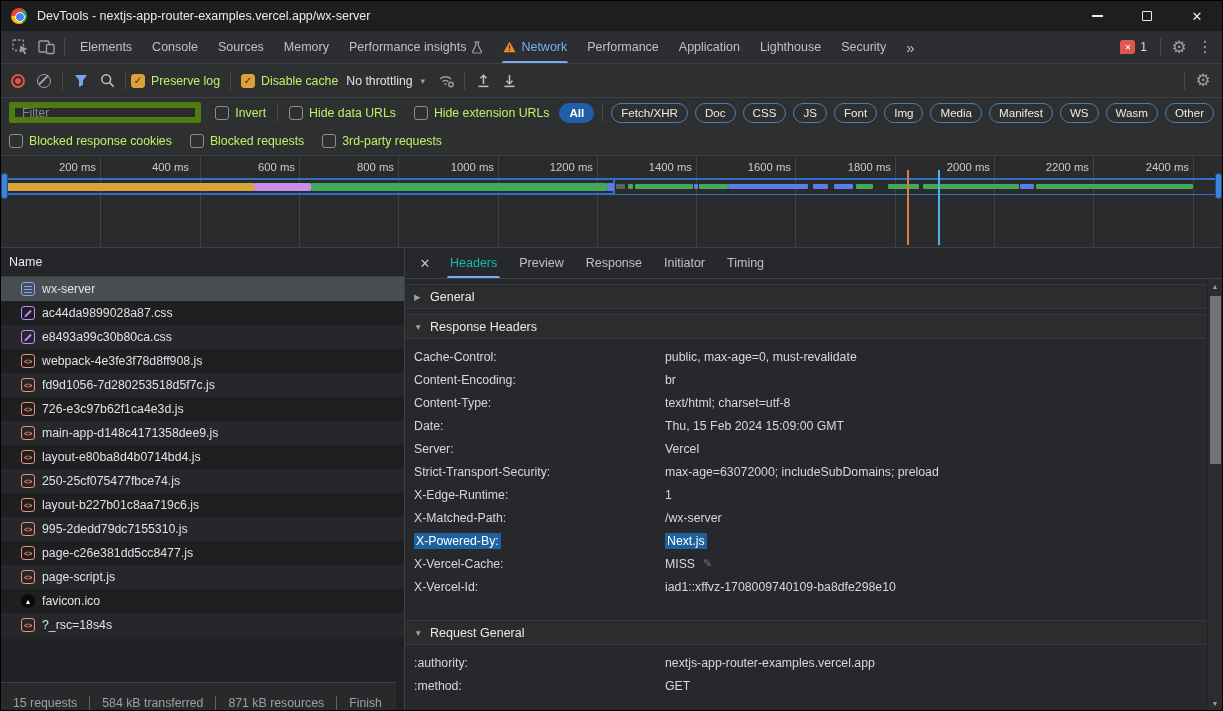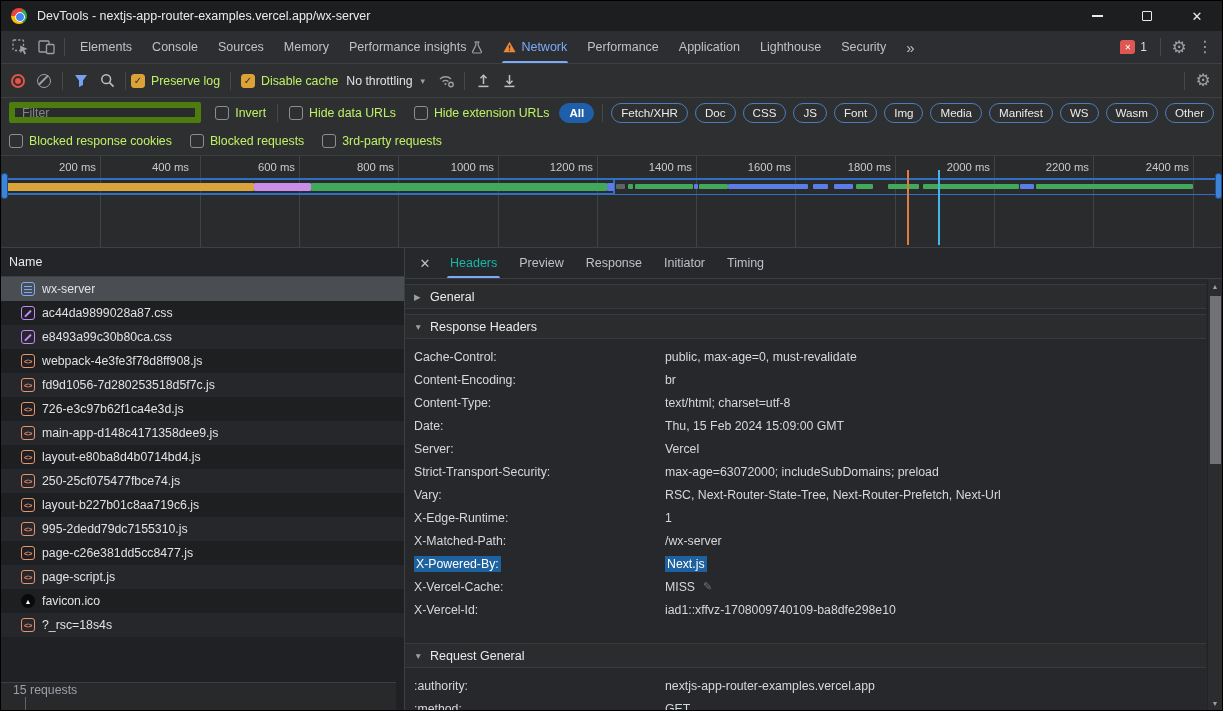--- a/index.html
+++ b/index.html
@@ -85,21 +85,21 @@
   .ficon.doc { border:1.4px solid #7babf7; }
   .ficon.doc::before { content:""; width:8px; height:7px;
      background:linear-gradient(#7babf7 0 1.4px,transparent 1.4px 2.8px,#7babf7 2.8px 4.2px,transparent 4.2px 5.6px,#7babf7 5.6px 7px); }
   .ficon.css { border:1.4px solid #c58af9; }
   .ficon.css::before { content:""; width:1.6px; height:9px; background:#c58af9; transform:rotate(45deg); border-radius:1px; }
   .ficon.js { border:1.4px solid #e8926e; color:#e8926e; font-size:7.5px; font-weight:bold; letter-spacing:-0.5px; }
   .ficon.ico { border-radius:50%; background:#0a0a0a; color:#fff; font-size:7px; }
   .req-name { font-size:12.3px; color:#dfe1e5; overflow:hidden; text-overflow:ellipsis; }
 
   
-  .statusbar { position:absolute; left:0; right:8px; bottom:0; height:28px; background:#28292b; border-top:1px solid #3c4043; display:flex; align-items:flex-start; padding-left:12px; color:#9aa0a6; font-size:12.3px; white-space:nowrap; overflow:hidden;flex-direction:column; }
+  .statusbar { position:absolute; left:0; right:8px; bottom:0; height:28px; background:#28292b; border-top:1px solid #3c4043; display:flex; align-items:flex-end; padding-left:12px; color:#9aa0a6; font-size:12.3px; white-space:nowrap; overflow:hidden; }
   .sb-div { width:1px; height:14px; background:#5f6368; margin:0 12px; flex:none; }
 
   
   .right-pane { flex:1; background:#27282b; display:flex; flex-direction:column; position:relative; min-width:0; }
   .detail-tabs { height:31px; display:flex; align-items:stretch; border-bottom:1px solid #3c4043; padding-left:6px; flex:none; background:#27282b; }
   .dt-close { width:28px; display:flex; align-items:center; justify-content:center; color:#bdc1c6; font-size:13px; cursor:pointer; }
   .dtab { display:flex; align-items:center; padding:0 11px; font-size:12.5px; color:#bdc1c6; position:relative; cursor:pointer; }
   .dtab.active { color:#14b8a6; }
   .dtab.active::after { content:""; position:absolute; left:8px; right:8px; bottom:0; height:2.5px; background:#7babf7; border-radius:2px 2px 0 0; }
   .detail-body { flex:1; overflow:hidden; padding-right:16px; }
@@ -490,24 +490,20 @@
               </div>
               <div class="hdr-row">
                 <span class="hkey"><span>Server:</span></span>
                 <span class="hval">Vercel</span>
               </div>
               <div class="hdr-row">
                 <span class="hkey"><span>Strict-Transport-Security:</span></span>
                 <span class="hval">max-age=63072000; includeSubDomains; preload</span>
               </div>
               <div class="hdr-row">
-                <span class="hkey"><span>Vary:</span></span>
-                <span class="hval">RSC, Next-Router-State-Tree, Next-Router-Prefetch, Next-Url</span>
-              </div>
-              <div class="hdr-row">
                 <span class="hkey"><span>X-Edge-Runtime:</span></span>
                 <span class="hval">1</span>
               </div>
               <div class="hdr-row">
                 <span class="hkey"><span>X-Matched-Path:</span></span>
                 <span class="hval">/wx-server</span>
               </div>
               <div class="hdr-row">
                 <span class="hkey"><span class="hl">X-Powered-By:</span></span>
                 <span class="hval hl">Next.js</span>

